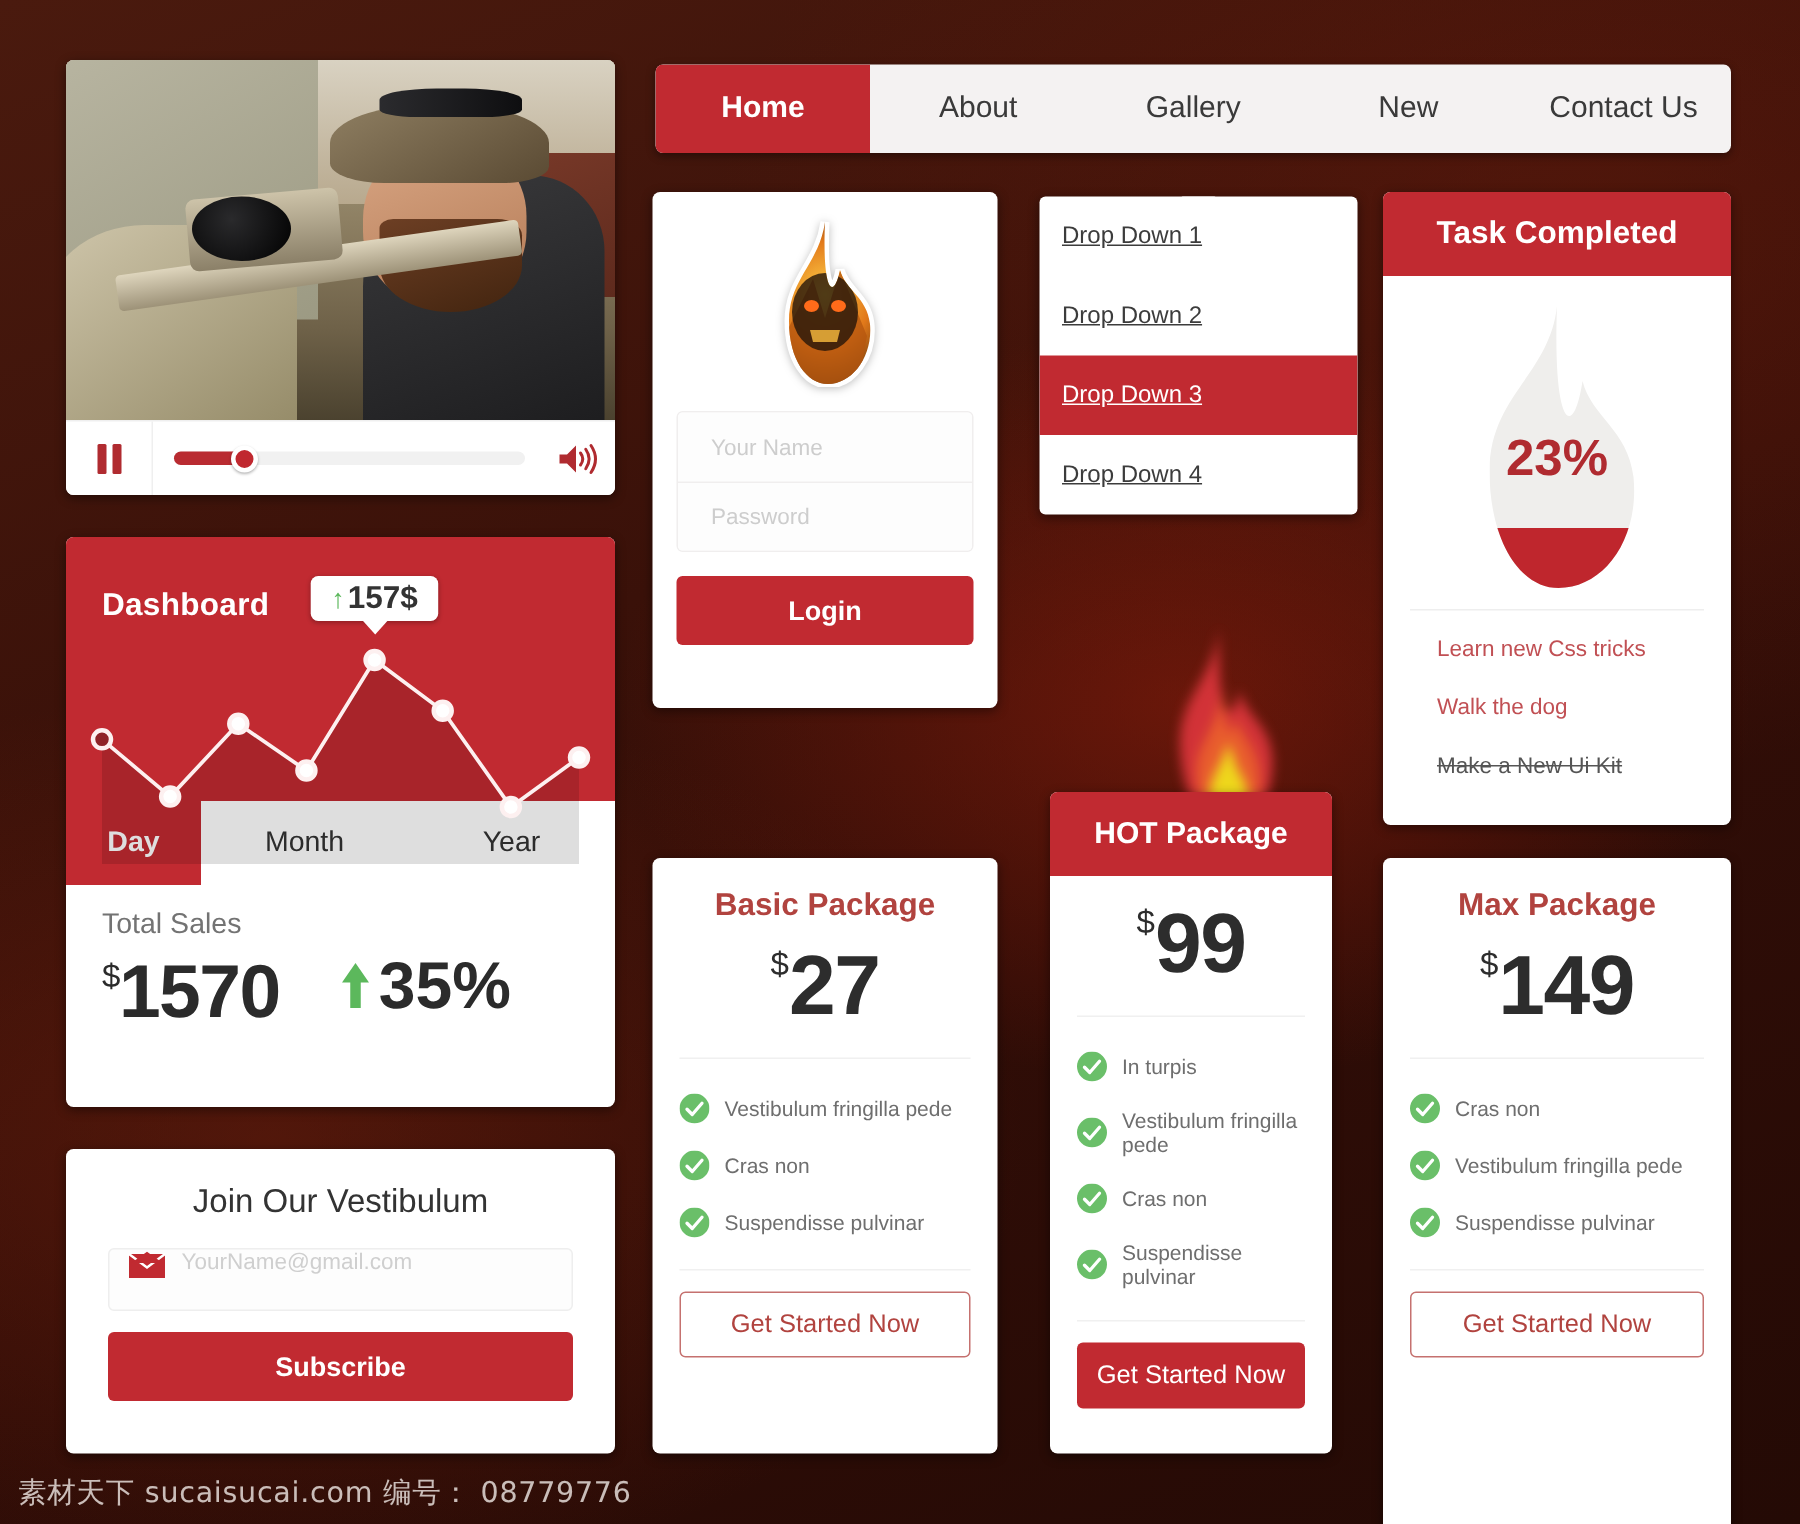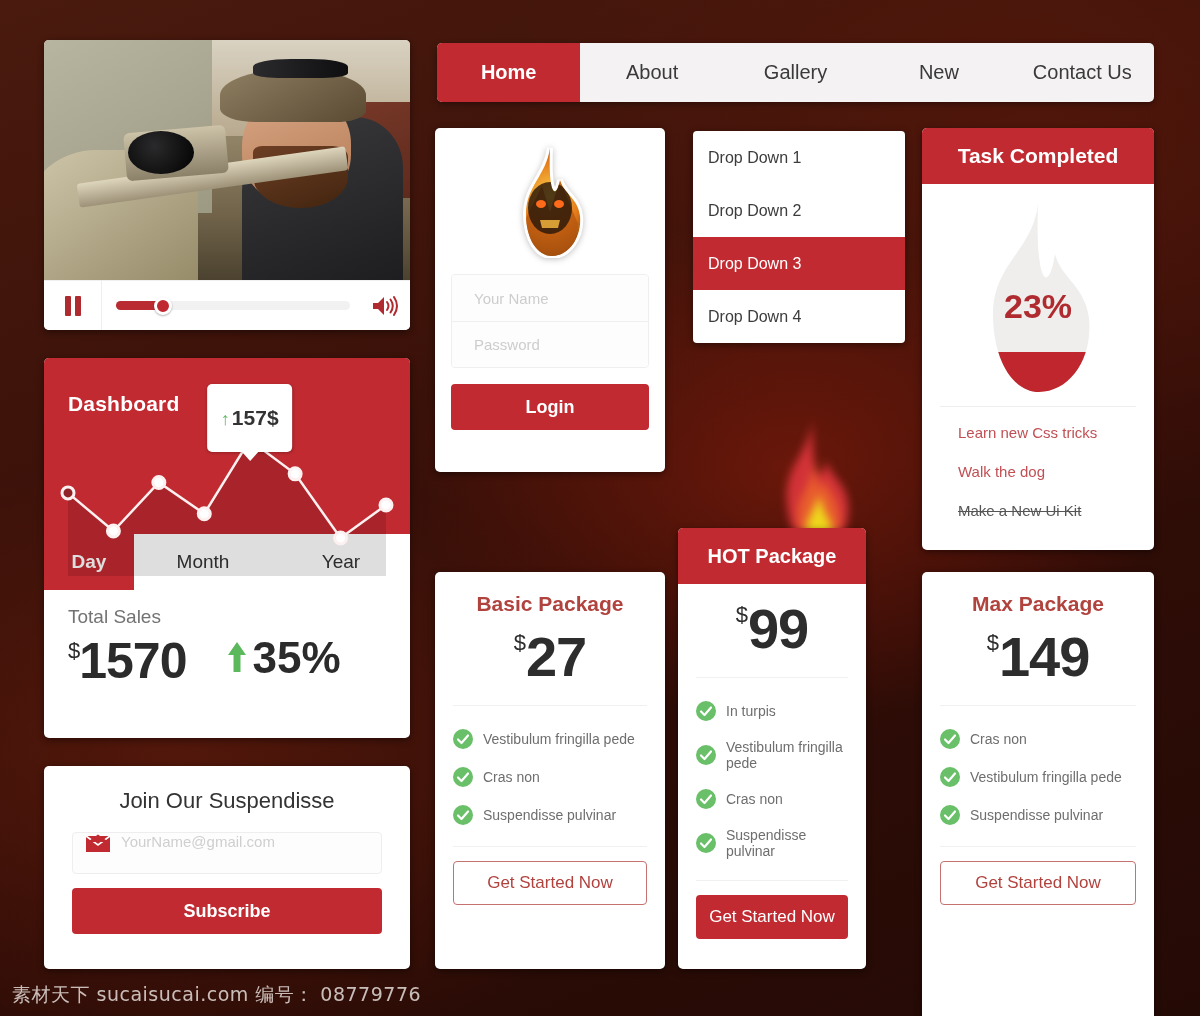--- a/index.html
+++ b/index.html
@@ -84,21 +84,21 @@
   }
   .volume-btn { width: 48px; display:flex; align-items:center; justify-content:center; cursor:pointer; }
 
   
   #dashboard-card { left: 44px; top: 358px; width: 366px; height: 380px; overflow: hidden; }
   .dash-graph { position: relative; height: 176px; background: #c12a31; }
   .dash-title { position:absolute; left: 24px; top: 34px; color:#fff;
     font-size: 21px; font-weight: bold; letter-spacing:.2px; }
   .tooltip {
     position:absolute; left: 228px; top: 12px; transform: translateX(-50%);
-    background:#fff; border-radius:5px; padding: 22px 14px;
+    background:#fff; border-radius:5px; padding: 3px 14px;
     font-size: 21px; font-weight: bold; color:#333; white-space:nowrap;
     box-shadow: 0 1px 3px rgba(0,0,0,.25);
   }
   .tooltip:after {
     content:''; position:absolute; left:50%; bottom:-9px; transform: translateX(-50%);
     border-left: 9px solid transparent; border-right: 9px solid transparent;
     border-top: 10px solid #fff;
   }
   .tt-arrow { color:#5cb85c; font-size:18px; margin-right:2px; }
 
@@ -151,39 +151,39 @@
     background:transparent; font-family:"Liberation Sans",sans-serif; }
   .login-input::placeholder { color:#cdcdcd; }
   #login-button { margin-top: 16px; }
 
   
   #dropdown-menu { left: 693px; top: 131px; width: 212px; border-radius: 4px; overflow:hidden; }
   .dd-caret { position:absolute; left: 50%; top:-11px; transform: translateX(-50%);
     border-left: 12px solid transparent; border-right: 12px solid transparent;
     border-bottom: 12px solid #fff; }
   .dd-item { height: 53px; display:flex; align-items:center; padding: 0 15px;
-    font-size: 16px; color:#3c3c3c; cursor:pointer; }
+    font-size: 16px; color:#3c3c3c; cursor:pointer;text-decoration:underline; }
   .dd-item.active { background:#c12a31; color:#fff; }
 
   
   #task-card { left: 922px; top: 128px; width: 232px; height: 422px; overflow:hidden; }
   .task-head { height: 56px; background:#c12a31; color:#fff; display:flex;
     align-items:center; justify-content:center; font-size: 21px; font-weight:bold; }
   .gauge-wrap { display:flex; justify-content:center; padding: 14px 0 8px; position:relative; }
   .gauge { position:relative; width: 150px; height: 200px; }
   .gauge-pct { position:absolute; left:50%; top:55%; transform: translate(-50%,-50%);
     font-size: 34px; font-weight:bold; color:#b02b30; z-index: 3; }
   .task-list { padding: 6px 18px 0; border-top: 1px solid #eee; margin: 0 18px; }
   .task-item { font-size: 15px; color:#c15054; padding: 11px 0; cursor:pointer; }
   .task-item.done { color:#555; text-decoration: line-through; }
 
   
   .pricing { padding-bottom: 0; }
   #basic-package { left: 435px; top: 572px; width: 230px; height: 397px; }
-  #hot-package   { left: 678px; top: 528px; width: 188px; height: 441px; overflow:hidden; }
+  #hot-package   { left: 700px; top: 528px; width: 188px; height: 441px; overflow:hidden; }
   #max-package   { left: 922px; top: 572px; width: 232px; height: 496px; }
 
   .pk-title { text-align:center; font-size: 21px; font-weight:bold; color:#b1433f;
     padding: 20px 0 4px; }
   .pk-head-red { height: 56px; background:#c12a31; color:#fff; display:flex;
     align-items:center; justify-content:center; font-size: 20px; font-weight:bold; }
   .pk-price { text-align:center; color:#2d2d2d; font-weight:bold; padding: 4px 0 16px; }
   .pk-price .cur { font-size: 22px; font-weight:normal; vertical-align: 26px; }
   .pk-price .amt { font-size: 56px; letter-spacing:-1px; }
   .pk-feats { border-top:1px solid #f0f0f0; margin: 0 18px; padding: 14px 0 12px; }
@@ -283,21 +283,21 @@
         <svg width="22" height="40" viewBox="0 0 22 40">
           <path d="M11 4 L20 17 H14.5 V34 H7.5 V17 H2 Z" fill="#5cb85c"></path>
         </svg>
         <span>35%</span>
       </div>
     </div>
   </div>
 </div>
 
 <div class="card" id="newsletter-card">
-  <div class="nl-title">Join Our Suspendisse</div>
+  <div class="nl-title">Join Our Vestibulum</div>
   <div class="nl-field">
     <svg width="26" height="20" viewBox="0 0 26 20">
       <path d="M1 3 H25 V19 H1 Z" fill="#c12a31"></path>
       <path d="M1 3 L13 12 L25 3" fill="none" stroke="#fff" stroke-width="1.6"></path>
       <path d="M13 1.5 L23.5 9 H2.5 Z" fill="#c12a31"></path>
     </svg>
     <input class="nl-input" type="text" value="" placeholder="YourName@gmail.com" style="">
   </div>
   <button class="btn-solid">Subscribe</button>
 </div>

